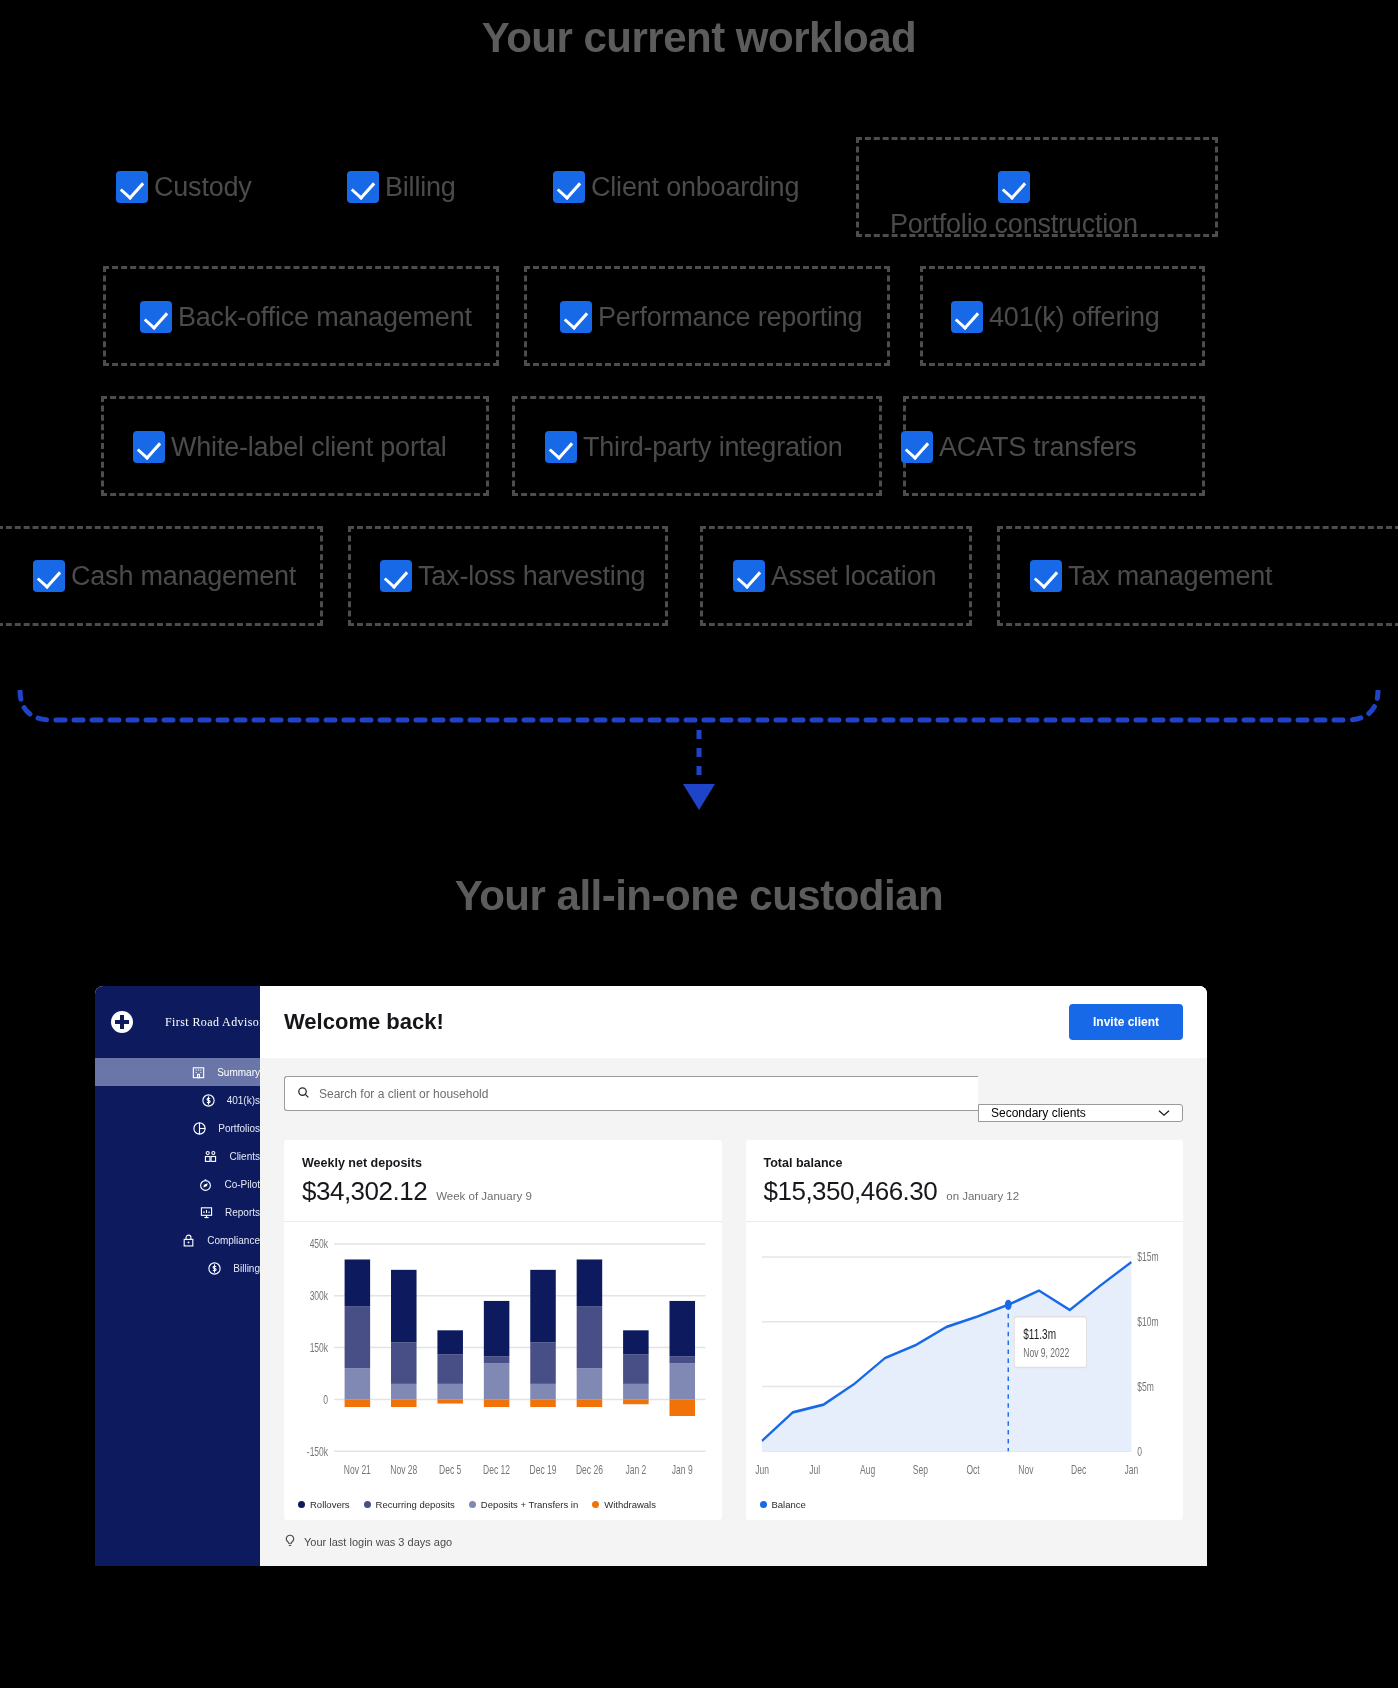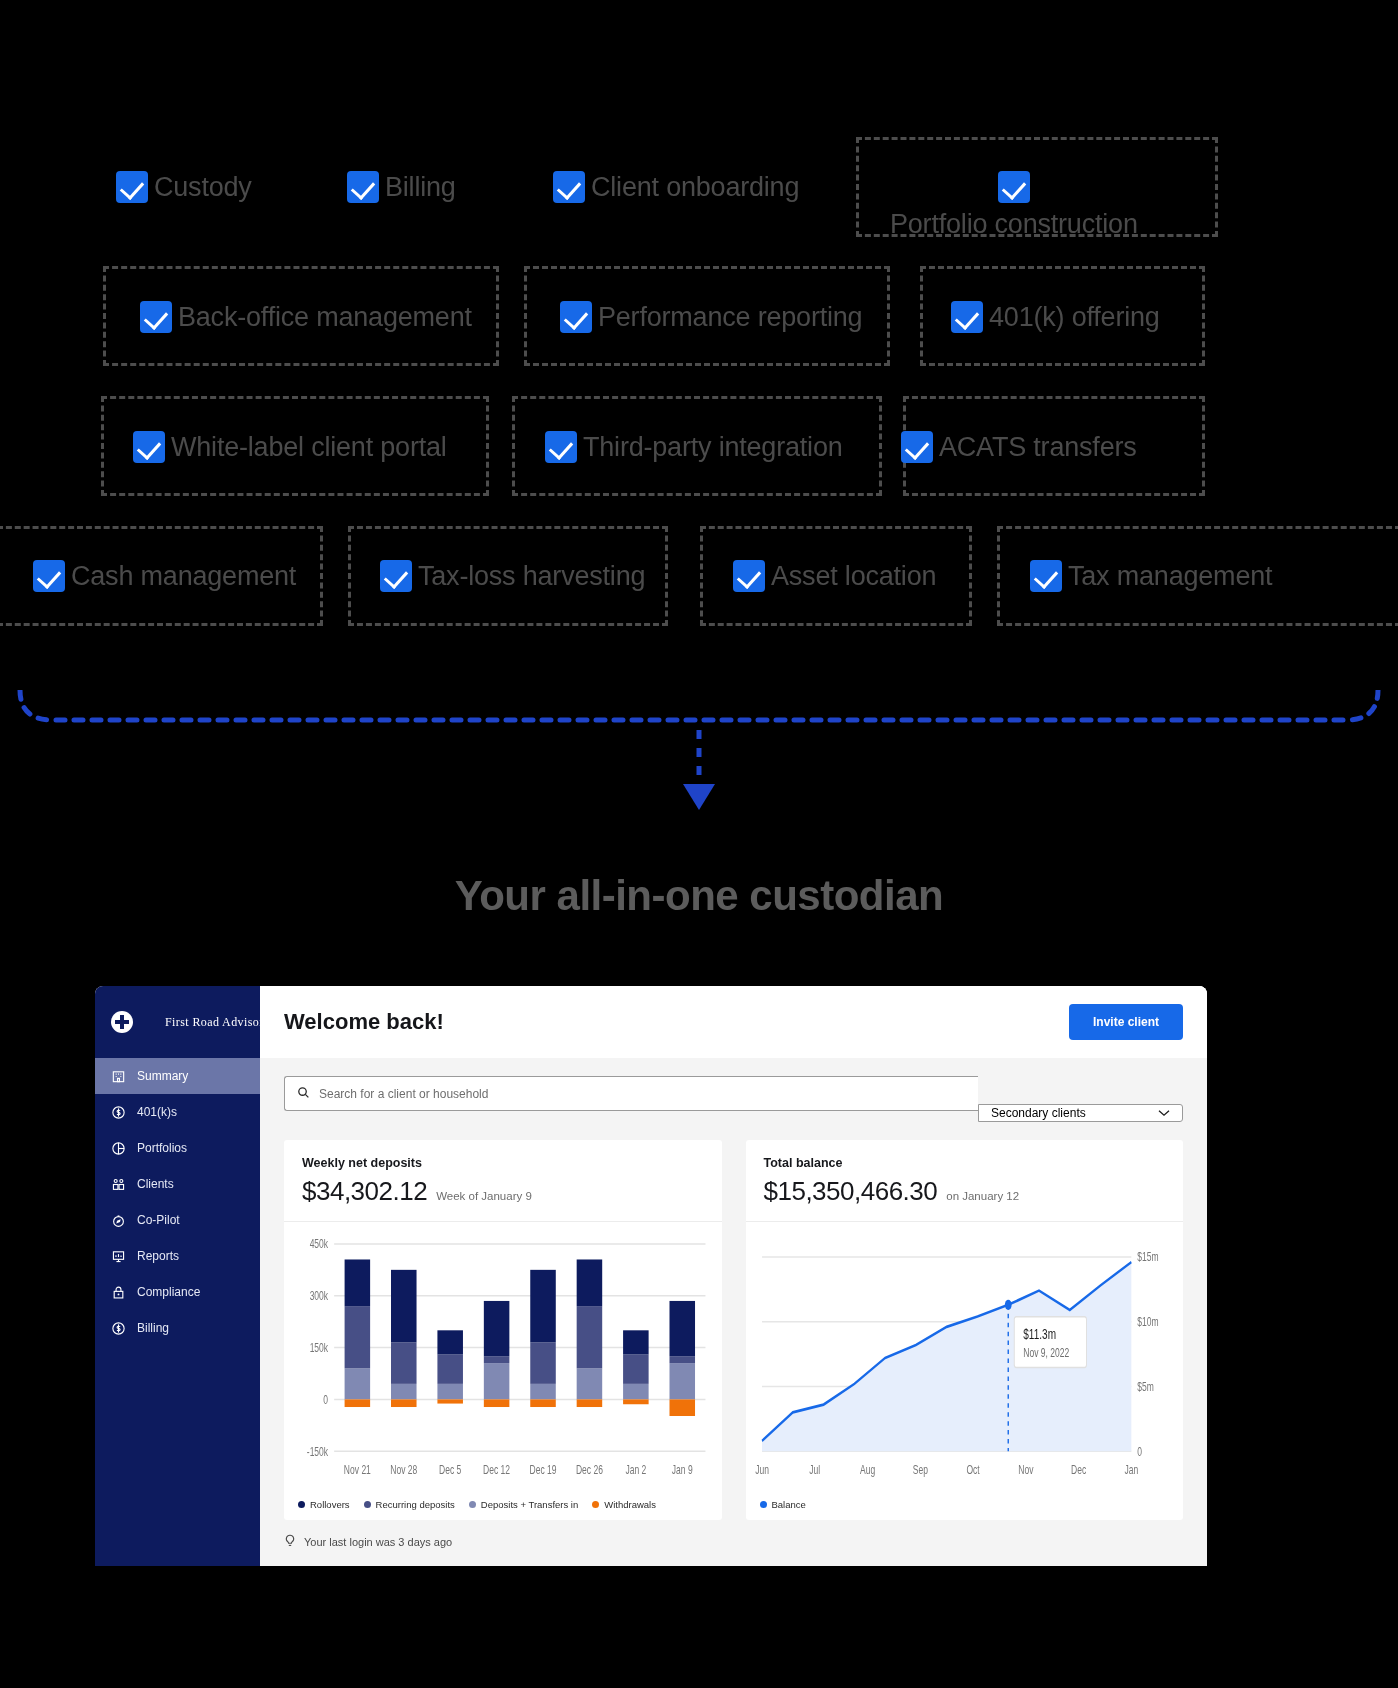--- a/index.html
+++ b/index.html
@@ -94,22 +94,22 @@
     content:""; position:absolute; left:9px; top:4px;
     width:4px; height:14px; background:#0d1b5e;
   }
   .brand-text {
     font-family: "Liberation Serif", serif;
     font-size: 12px; letter-spacing: 0.4px;
     color: #fff; white-space: nowrap; margin-left: 24px;
   }
   .nav-item {
     display: flex; align-items: center; gap: 11px;
-    height: 36px; padding-left: 16px;
-    font-size: 12px; color: #e6e9f5;
+    height: 28px; padding-left: 16px;
+    font-size: 10px; color: #e6e9f5; justify-content: flex-end;
   }
   .nav-item.active { background: #6b76a8; color: #ffffff; }
   .nav-icon { width: 15px; height: 15px; flex: 0 0 auto; display:flex; align-items:center; justify-content:center; }
   .nav-icon svg { width: 15px; height: 15px; display:block; }
 
   .main { flex: 1 1 auto; display: flex; flex-direction: column; background: #f4f4f4; min-width: 0; }
   .topbar {
     height: 72px; background: #fff;
     display: flex; align-items: center; justify-content: space-between;
     padding: 0 24px;
@@ -168,20 +168,21 @@
     display: flex; align-items: center; gap: 8px;
     padding: 14px 24px 16px 24px; font-size: 11px; color: #4a4a4a;
     flex: 0 0 auto;
   }
 </style>
 </head>
 <body>
 
 <div class="page">
 
+  <div class="big-title" id="title-workload">Your current workload</div>
 
   <div class="dashbox" style="left:856px; top:137px; width:362px; height:100px;"></div>
 
   <div class="chip" style="left:116px; top:171px;">
     <span class="cb"></span>
     <span class="lbl">Custody</span>
   </div>
   <div class="chip" style="left:347px; top:171px;">
     <span class="cb"></span>
     <span class="lbl">Billing</span>

